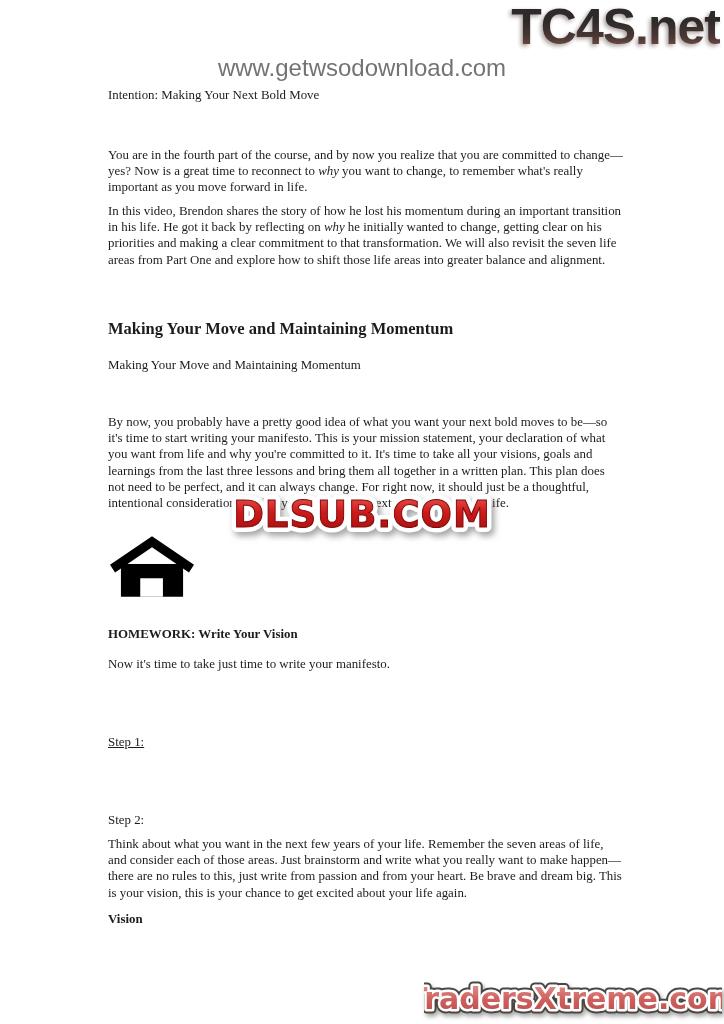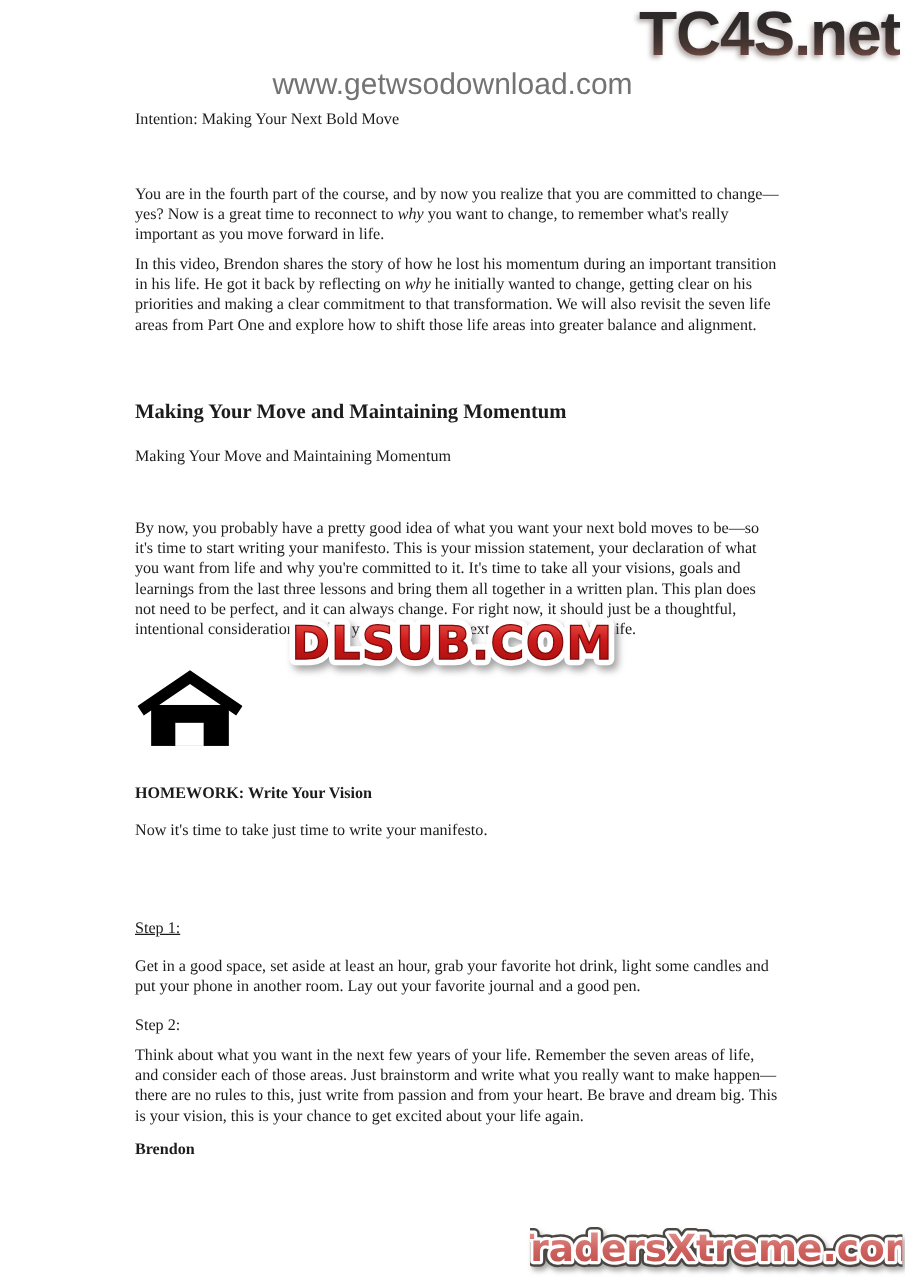--- a/index.html
+++ b/index.html
@@ -133,26 +133,25 @@
       <rect x="13" y="33" width="74" height="39" fill="#000000"></rect>
       <rect x="36" y="50" width="27" height="22" fill="#ffffff"></rect>
     </svg>
   </div>
 
   <div class="doc-block bold" style="top:626px;">HOMEWORK: Write Your Vision</div>
 
   <div class="doc-block" style="top:656px;">Now it's time to take just time to write your manifesto.</div>
 
   <div class="doc-block" style="top:734px;text-decoration:underline;">Step 1:</div>
-  <div class="doc-block" style="top:765px;">Get in a good space, set aside at least an hour, grab your favorite hot drink, light some candles and put your phone in another room. Lay out your favorite journal and a good pen.</div>
 
   <div class="doc-block" style="top:812px;">Step 2:</div>
   <div class="doc-block" style="top:836px;">Think about what you want in the next few years of your life. Remember the seven areas of life, and consider each of those areas. Just brainstorm and write what you really want to make happen—there are no rules to this, just write from passion and from your heart. Be brave and dream big. This is your vision, this is your chance to get excited about your life again.</div>
 
-  <div class="doc-block bold" style="top:911px;">Brendon</div>
+  <div class="doc-block bold" style="top:911px;">Vision</div>
 
   <div class="traders-wrap">
     <svg width="298" height="46" viewBox="0 0 298 46">
       <defs>
         <linearGradient id="tradersGrad" x1="0" y1="0" x2="0" y2="1">
           <stop offset="0" stop-color="#e59a96"></stop>
           <stop offset="0.5" stop-color="#cf6360"></stop>
           <stop offset="1" stop-color="#b94a48"></stop>
         </linearGradient>
       </defs>

